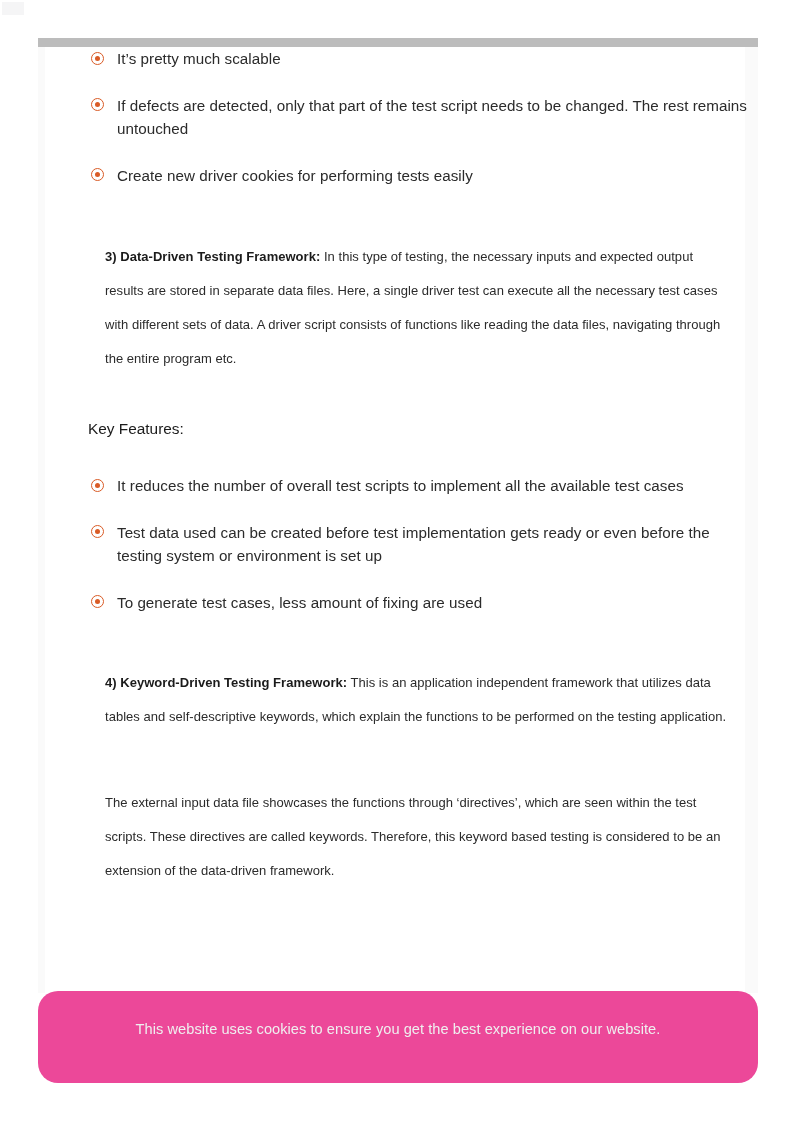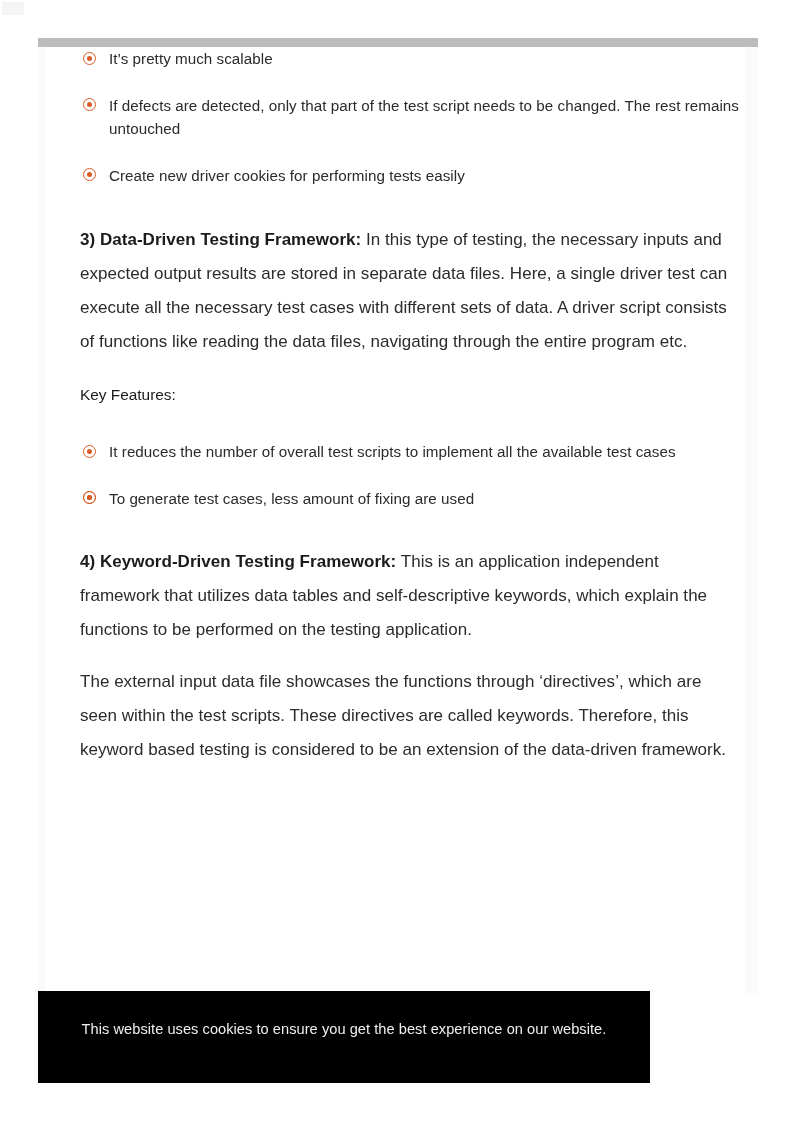--- a/index.html
+++ b/index.html
@@ -48,21 +48,21 @@
     top: 47px;
     width: 7px;
     height: 946px;
     background: #fafafa;
   }
   .gutter-left  { left: 38px; }
   .gutter-right { left: 745px; width: 13px; }
 
   .content {
     position: absolute;
-    left: 80px;
+    left: 88px;
     top: 47px;
     width: 660px;
   }
 
   
   ul.bullets {
     list-style: none;
     margin: 0;
     padding: 0;
   }
@@ -95,22 +95,22 @@
     width: 5px;
     height: 5px;
     margin-left: -2.5px;
     margin-top: -2.5px;
     border-radius: 50%;
     background: #d95b26;
   }
 
   
   p.para {
-    margin: 0;
-    font-size: 17px;
+    margin: 17px;
+    font-size: 13px;
     line-height: 34px;
     color: #2b2b2b;
     letter-spacing: 0.03px;
   }
   p.para b { font-weight: 700; color: #1b1b1b; }
 
   .link-inline {
     color: #e8734a;
     text-decoration: none;
   }
@@ -128,27 +128,28 @@
   .gap-para-to-head  { height: 25px; }
   .gap-head-to-list  { height: 34px; }
   .gap-list-to-head2 { height: 35px; }
   .gap-para-gap      { height: 18px; }
 
   
   .cookie-banner {
     position: absolute;
     left: 38px;
     top: 991px;
-    width: 612px;
+    width: 720px;
     height: 92px;
-    background: #000000;
+    background: #ec4899;
     color: #f2f2f2;
     display: flex;
     align-items: center;
     justify-content: center;
+    border-radius: 20px;
   }
   .cookie-text {
     font-size: 14.6px;
     line-height: 20px;
     color: #efefef;
     letter-spacing: 0.05px;
     margin-top: -16px;
   }
 </style>
 </head>
@@ -192,20 +193,21 @@
 
   <div class="gap-head-to-list"></div>
 
   <ul class="bullets">
     <li>
       <span class="bullet-icon"></span>
       <span>It reduces the number of overall test scripts to implement all the available test cases</span>
     </li>
     <li>
       <span class="bullet-icon"></span>
+      <span>Test data used can be created before test implementation gets ready or even before the testing system or environment is set up</span>
     </li>
     <li>
       <span class="bullet-icon"></span>
       <span>To generate test cases, less amount of fixing are used</span>
     </li>
   </ul>
 
   <div class="gap-list-to-head2"></div>
 
   <p class="para">

